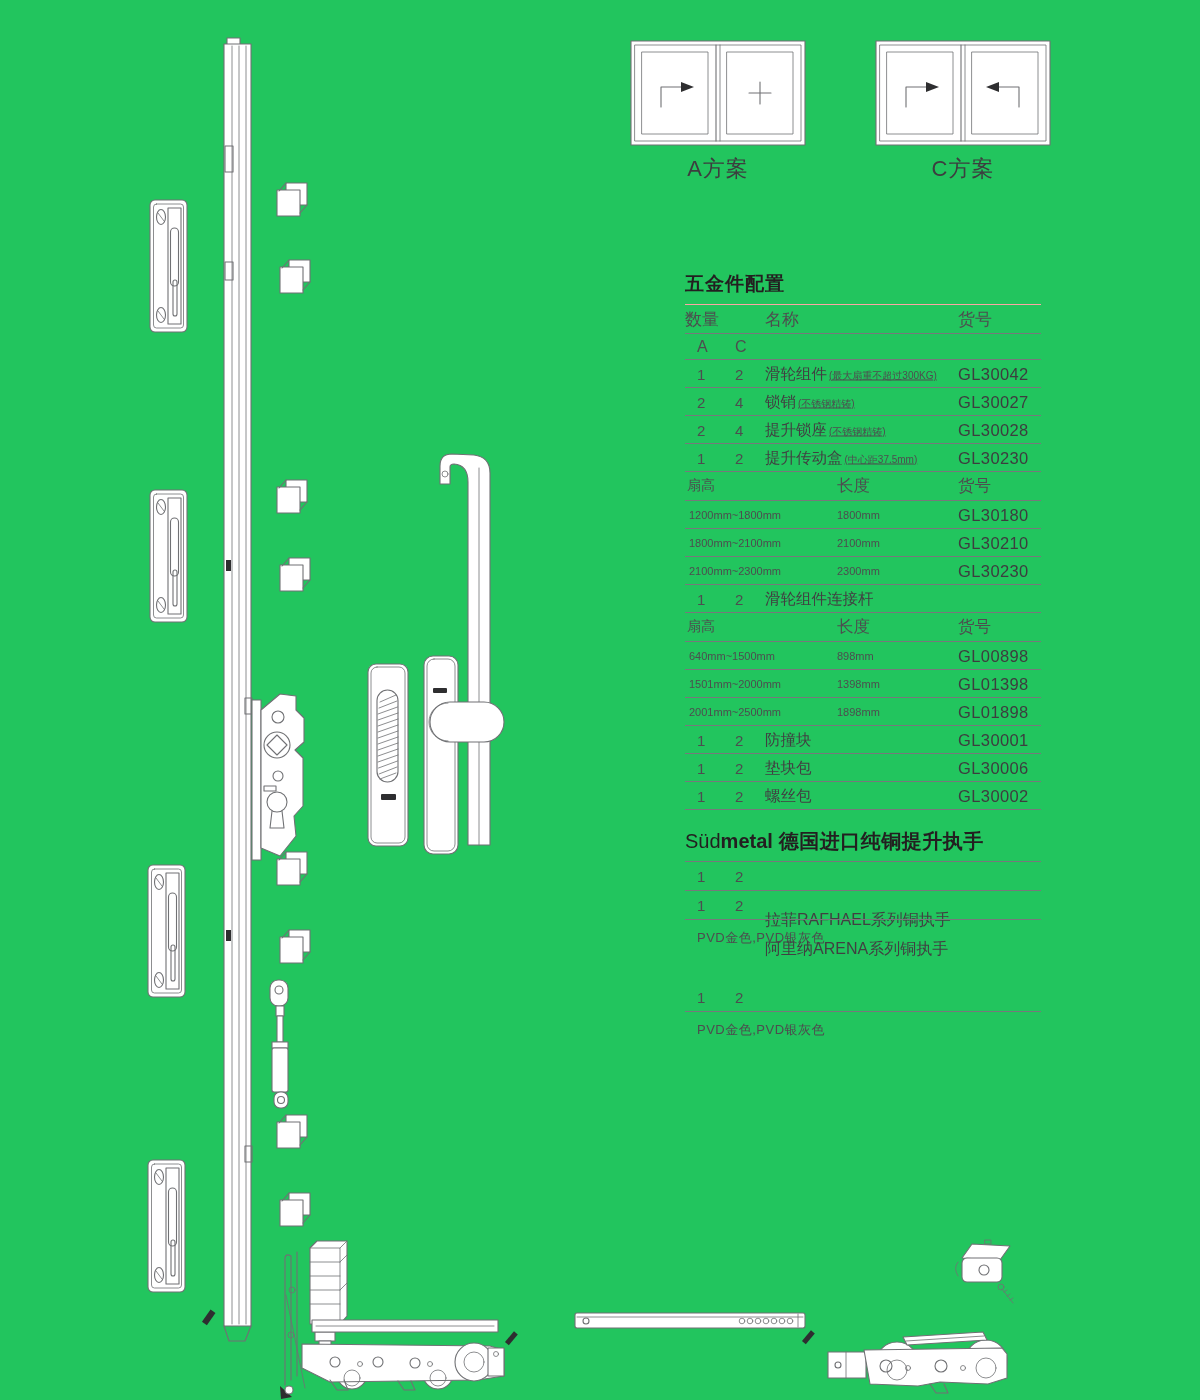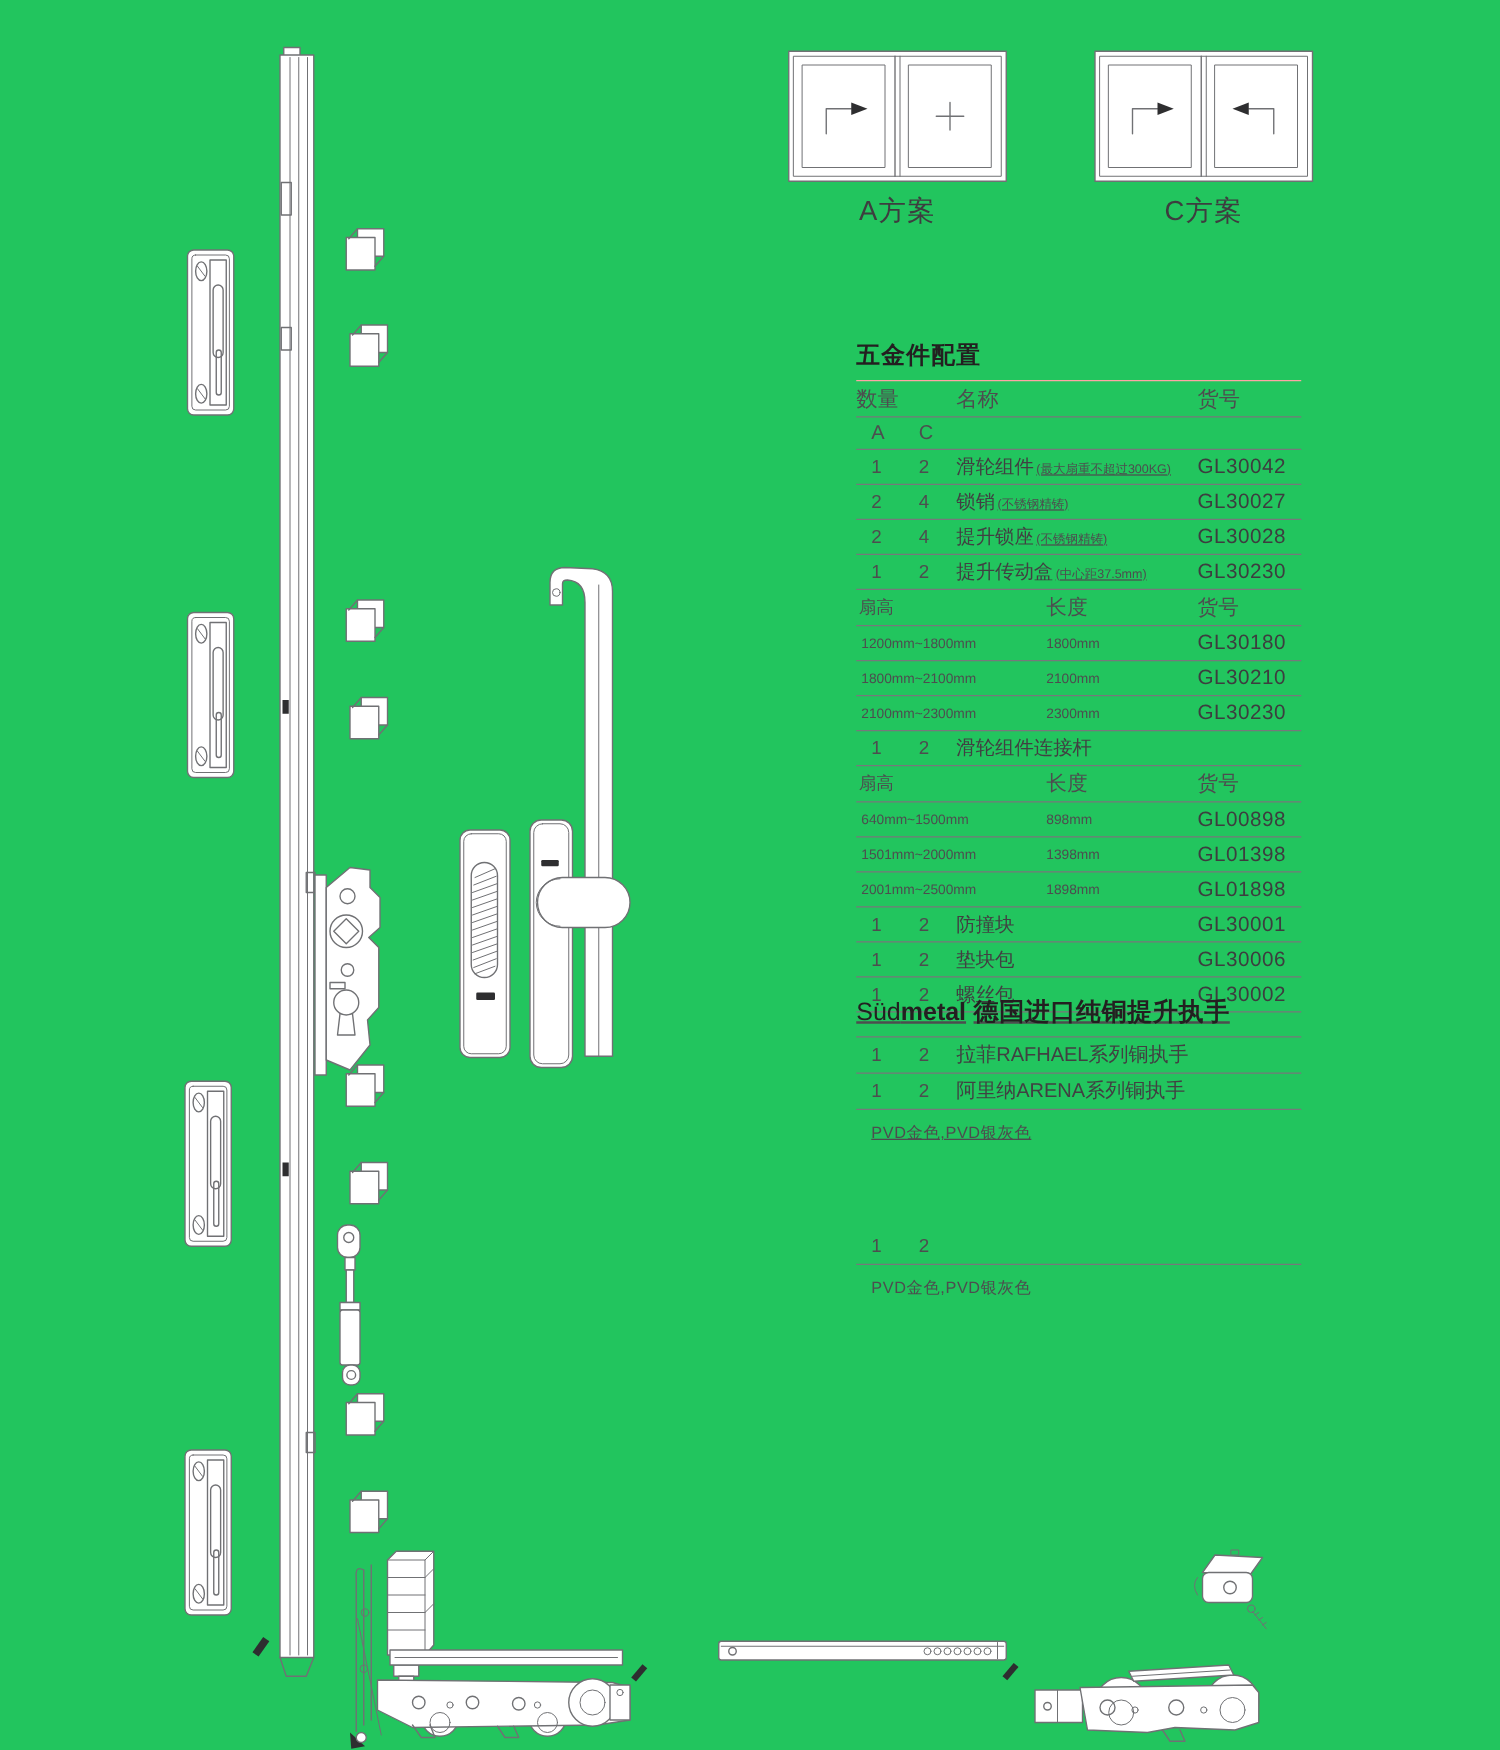--- a/index.html
+++ b/index.html
@@ -41,21 +41,21 @@
   .trow.size .z1 { left:4px; font-size:11px; }
   .trow.size .z2 { left:152px; font-size:11px; }
 
   
   .brand-sec { position:absolute; left:685px; width:356px; }
   .brand-title { font-size:20px; color:#231f20; padding-bottom:6px; border-bottom:1px solid #77787b; white-space:nowrap; }
   .brand-light { font-weight:normal; }
   .brand-bold { font-weight:bold; }
   .brand-cn { font-weight:bold; margin-left:6px; letter-spacing:0.5px; }
   .brand-sec .trow { height:28px; }
-  .brand-sec .trow .c-name { font-size:16px; }
+  .brand-sec .trow .c-name { font-size:16px;margin-top:44px; }
   .pvd-note { font-size:13px; color:#4d4d4f; padding:9px 0 0 12px; letter-spacing:0.5px; }
 </style>
 </head>
 <body>
 
 <div class="page">
 
   <svg class="drawings" width="1200" height="1400" viewBox="0 0 1200 1400">
     <defs>
       <g id="keeper">
@@ -356,21 +356,21 @@
         </div>
         <div class="trow item">
           <span class="c-a">1</span>
           <span class="c-c">2</span>
           <span class="c-name">螺丝包</span>
           <span class="c-code">GL30002</span>
         </div>
       </div>
   </div>
 
-  <div class="brand-sec" style="top:796px;text-decoration:underline;">
+  <div class="brand-sec" style="top:828px;">
     <div class="brand-title">
       <span class="brand-light">Süd</span><span class="brand-bold">metal</span><span class="brand-cn">德国进口纯铜提升执手</span>
     </div>
     <div>
         <div class="trow item">
           <span class="c-a">1</span>
           <span class="c-c">2</span>
           <span class="c-name">拉菲RAFHAEL系列铜执手</span>
         </div>
         <div class="trow item">

